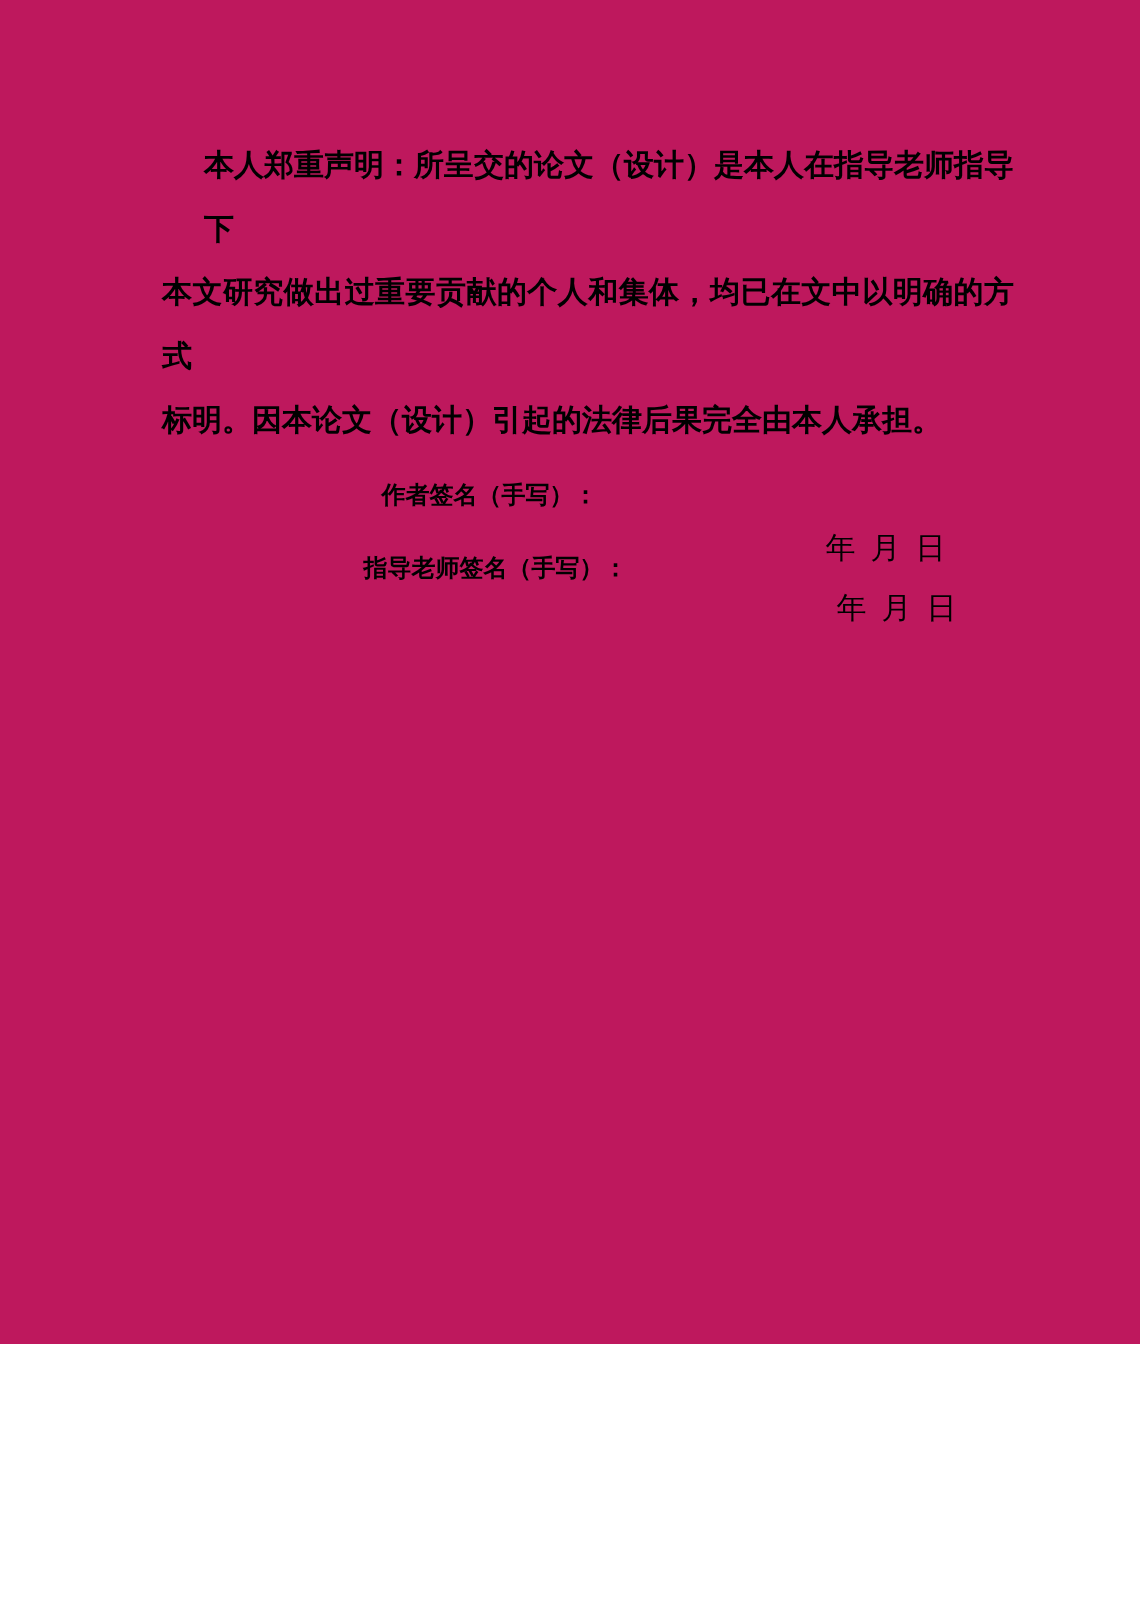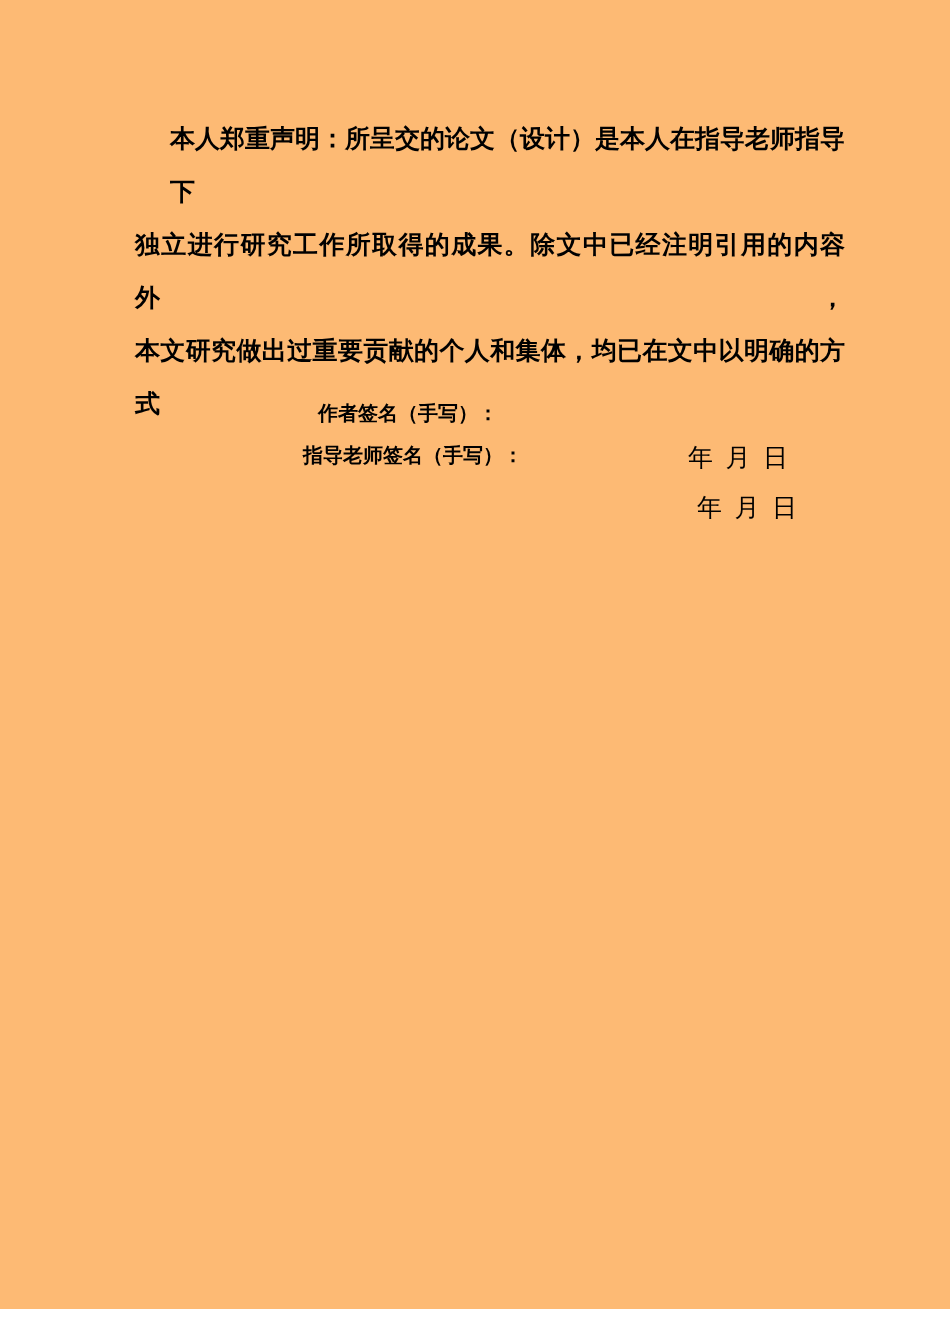--- a/index.html
+++ b/index.html
@@ -3,22 +3,22 @@
 <meta charset="utf-8">
 <style>
   html, body {
     margin: 0;
     padding: 0;
     background: #ffffff;
   }
   .page {
     position: relative;
     width: 950px;
-    height: 1309px;
-    background: #fdba74;
+    height: 1120px;
+    background: #be185d;
     color: #000000;
     font-family: "Liberation Serif", "DejaVu Serif", serif;
     overflow: hidden;
   }
   .declaration {
     position: absolute;
     left: 135px;
     top: 112px;
     width: 710px;
     font-size: 25px;
@@ -46,32 +46,32 @@
   .sig-date {
     position: absolute;
     font-size: 25px;
     font-weight: normal;
     line-height: 34px;
     white-space: pre;
     margin-top: 45px;
   }
   .author-label    { left: 318px; top: 396px; }
   .author-date     { left: 688px; top: 396px; }
-  .supervisor-label{ left: 303px; top: 438px; }
+  .supervisor-label{ left: 303px; top: 457px; }
   .supervisor-date { left: 697px; top: 446px; }
 </style>
 </head>
 <body>
 
 <div class="page">
 
   <div class="declaration">
     <div class="decl-line first">本人郑重声明：所呈交的论文（设计）是本人在指导老师指导下</div>
-    <div class="decl-line">独立进行研究工作所取得的成果。除文中已经注明引用的内容外，</div>
     <div class="decl-line">本文研究做出过重要贡献的个人和集体，均已在文中以明确的方式</div>
+    <div class="decl-line last">标明。因本论文（设计）引起的法律后果完全由本人承担。</div>
   </div>
 
   <span class="sig-label author-label">作者签名（手写）：</span>
 
   <span class="sig-date author-date">年  月  日</span>
 
   <span class="sig-label supervisor-label">指导老师签名（手写）：</span>
 
   <span class="sig-date supervisor-date">年  月  日</span>
 

